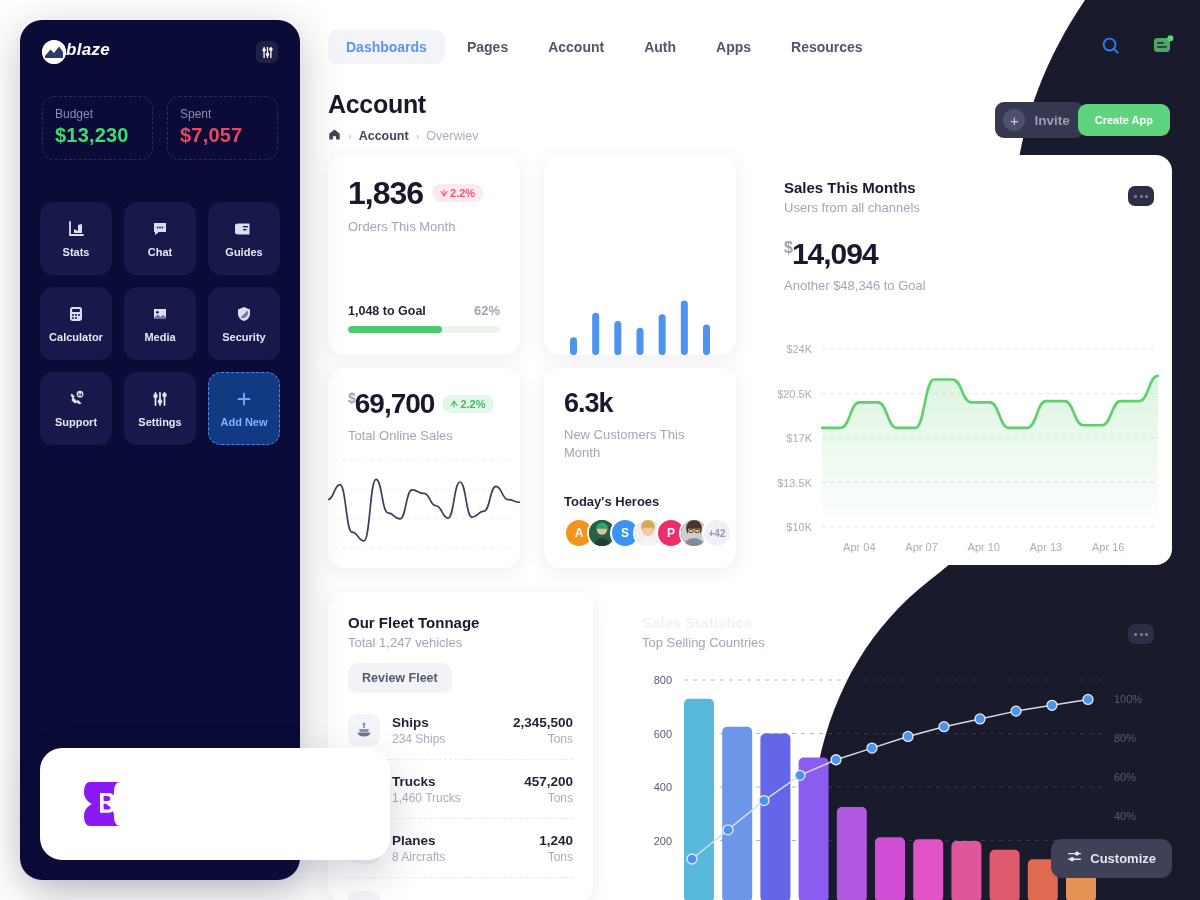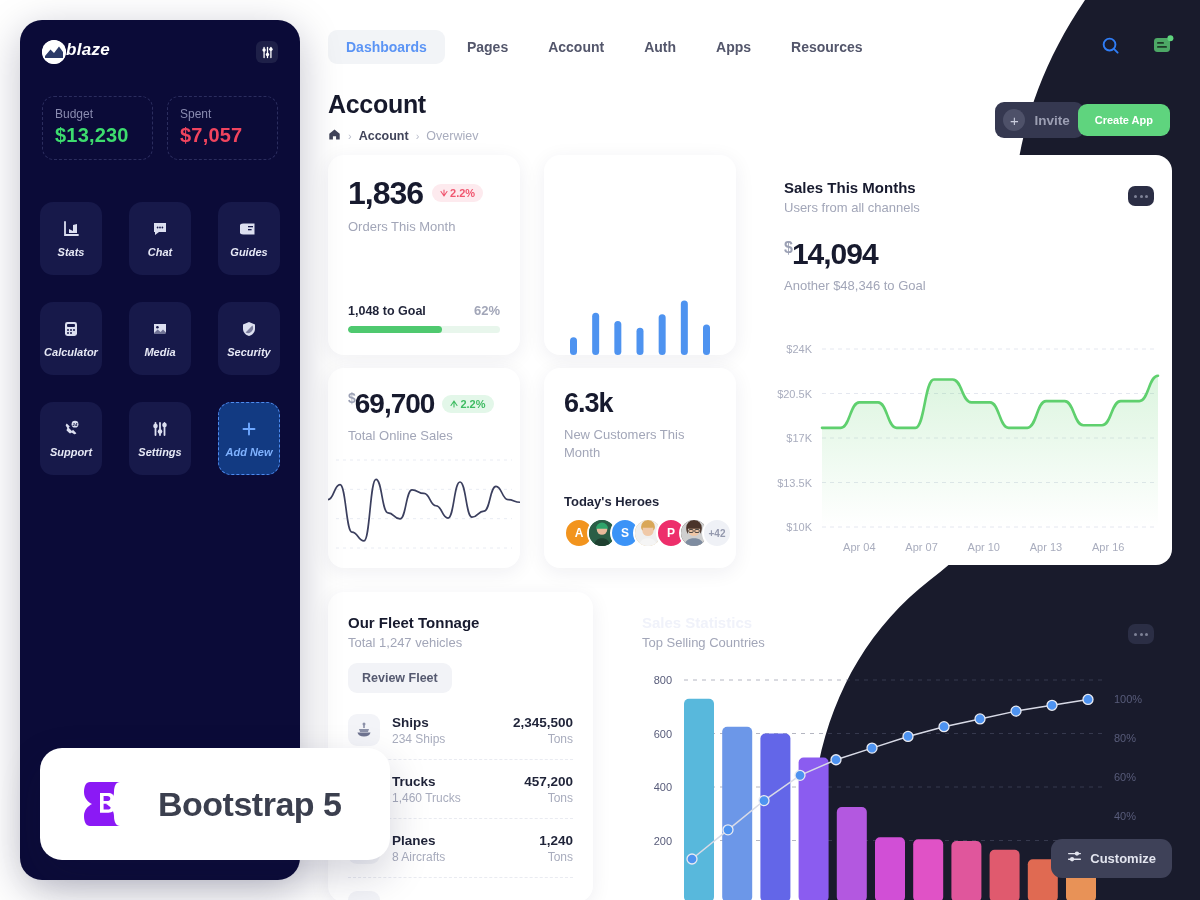--- a/index.html
+++ b/index.html
@@ -34,22 +34,22 @@
     display:flex; align-items:center; justify-content:center; cursor:pointer;}
 
   .money-row{ display:flex; gap:14px; padding:32px 22px 0 22px; }
   .money-card{ flex:1; border:1px dashed #2B2D5E; border-radius:12px;
     padding:10px 12px 12px 12px; }
   .money-label{ color:#8A8CB0; font-size:12px; margin-bottom:3px;}
   .money-val{ font-size:20px; font-weight:700; letter-spacing:.2px;}
   .money-val.green{ color:#3DDC6E; }
   .money-val.red{ color:#F0445E; }
 
-  .nav-grid{ display:grid; grid-template-columns:repeat(3,1fr); gap:27px;
-    padding:42px 20px 0 20px;font-style:italic; }
+  .nav-grid{ display:grid; grid-template-columns:repeat(3,1fr); gap:12px;
+    padding:42px 20px 0 20px; }
   .nav-tile{ background:#17194A; border-radius:13px; height:73px;
     display:flex; flex-direction:column; align-items:center; justify-content:center;
     gap:7px; cursor:pointer; }
   .nav-tile.add{ background:#123A82; border:1px dashed #4E8BF0; }
   .nav-ic{ width:20px; height:20px; display:flex; align-items:center;
     justify-content:center; }
   .nav-lb{ color:#E6E8F5; font-size:11px; font-weight:700; }
   .nav-tile.add .nav-lb{ color:#7FB2FF; }
 
   
@@ -306,21 +306,20 @@
   </div>
 </aside>
 
 <div id="bs-badge">
   <span class="bs-logo">
     <svg width="58" height="48" viewBox="0 0 58 48">
       <path d="M14 2h30c-4 0 -6 4 -6 10 0 6 -4 10 -8 12 4 2 8 6 8 12 0 6 2 10 6 10H14c-4 0 -6-4 -6-10 0-6 4-10 8-12-4-2-8-6-8-12C8 6 10 2 14 2z" fill="#8B19F5"></path>
       <path d="M24 13h8.2c3.6 0 5.8 1.9 5.8 4.9 0 2.1-1.5 3.9-3.4 4.2v.2c2.6.3 4.4 2.1 4.4 4.8 0 3.4-2.5 5.6-6.6 5.6H24zm3.6 2.9v5.2h3.1c2.3 0 3.6-.95 3.6-2.65 0-1.6-1.1-2.55-3.1-2.55zm0 7.8v5.9h3.6c2.4 0 3.7-1 3.7-2.9 0-1.9-1.3-3-3.9-3z" fill="#ffffff"></path>
     </svg>
   </span>
-  <span class="bs-txt">Bootstrap 5</span>
 </div>
 
 <nav id="topnav">
   <div class="tnav active">Dashboards</div>
   <div class="tnav">Pages</div>
   <div class="tnav">Account</div>
   <div class="tnav">Auth</div>
   <div class="tnav">Apps</div>
   <div class="tnav">Resources</div>
 </nav>

